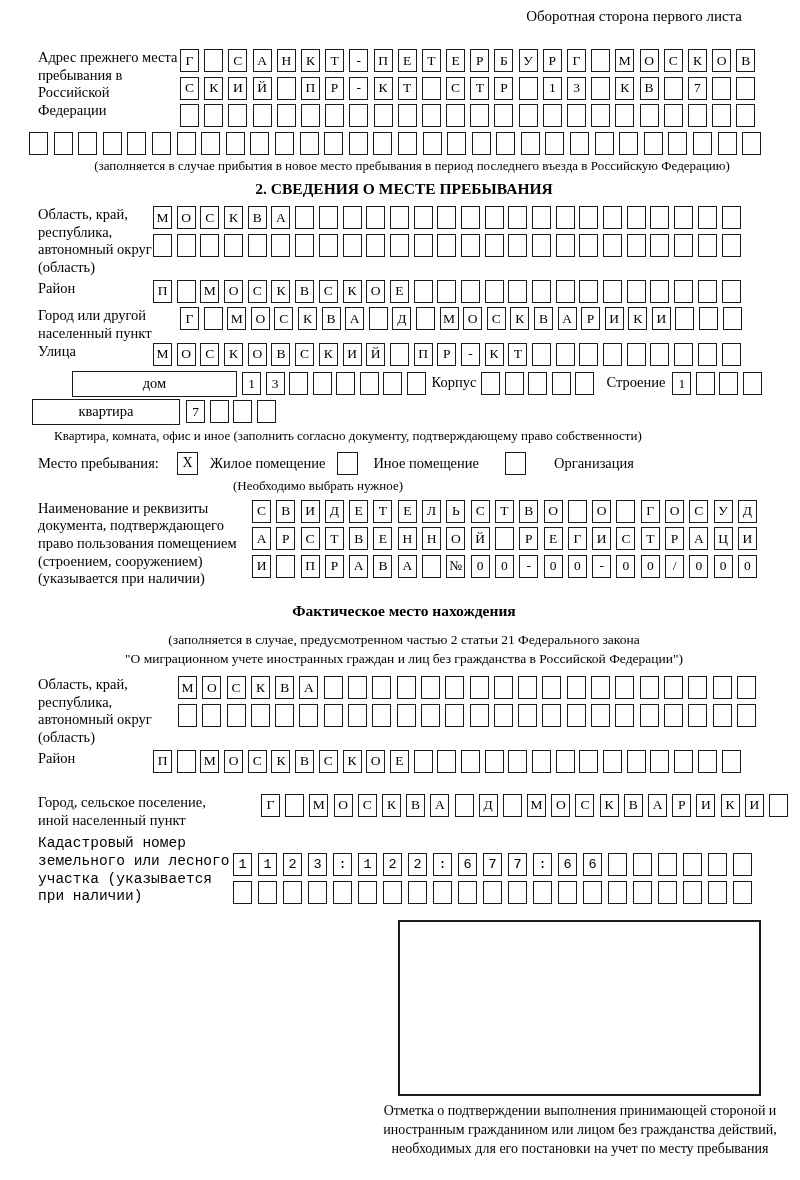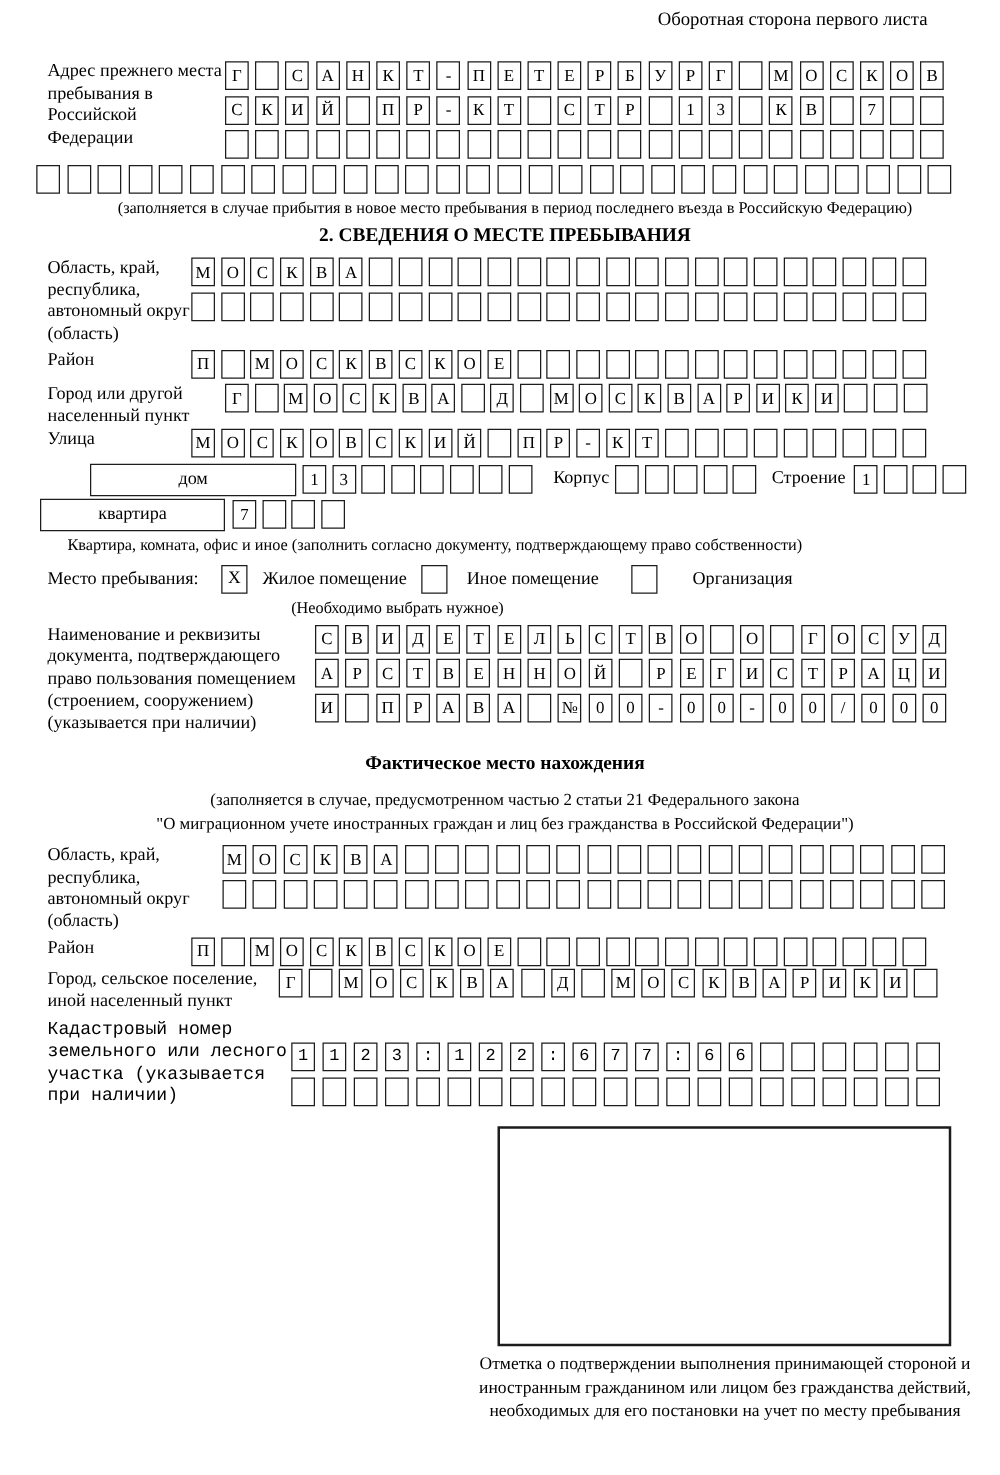--- a/index.html
+++ b/index.html
@@ -322,21 +322,21 @@
     <div class="cells gp-sm">
         <div class="cell">1</div>
         <div class="cell">3</div>
         <div class="cell"></div>
         <div class="cell"></div>
         <div class="cell"></div>
         <div class="cell"></div>
         <div class="cell"></div>
         <div class="cell"></div>
       </div>
-    <div class="inllbl" style="margin-left:17px;margin-right:5px;font-family:Liberation Serif, serif;">Корпус</div>
+    <div class="inllbl" style="margin-left:6px;margin-right:5px;font-family:Liberation Serif, serif;">Корпус</div>
     <div class="cells gp-sm">
         <div class="cell"></div>
         <div class="cell"></div>
         <div class="cell"></div>
         <div class="cell"></div>
         <div class="cell"></div>
       </div>
     <div class="inllbl" style="margin-left:12px;margin-right:7px;">Строение</div>
     <div class="cells gp-sm">
         <div class="cell">1</div>
@@ -529,21 +529,21 @@
         <div class="cell"></div>
         <div class="cell"></div>
         <div class="cell"></div>
         <div class="cell"></div>
         <div class="cell"></div>
         <div class="cell"></div>
         <div class="cell"></div>
       </div>
   </div>
 
-  <div class="frow" style="margin-top:2px;">
+  <div class="frow" style="margin-top:21px;gap:38px;">
     <div class="lbl w-fcity">Город, сельское поселение, иной населенный пункт</div>
     <div class="cells gp-f22">
         <div class="cell">Г</div>
         <div class="cell"></div>
         <div class="cell">М</div>
         <div class="cell">О</div>
         <div class="cell">С</div>
         <div class="cell">К</div>
         <div class="cell">В</div>
         <div class="cell">А</div>

